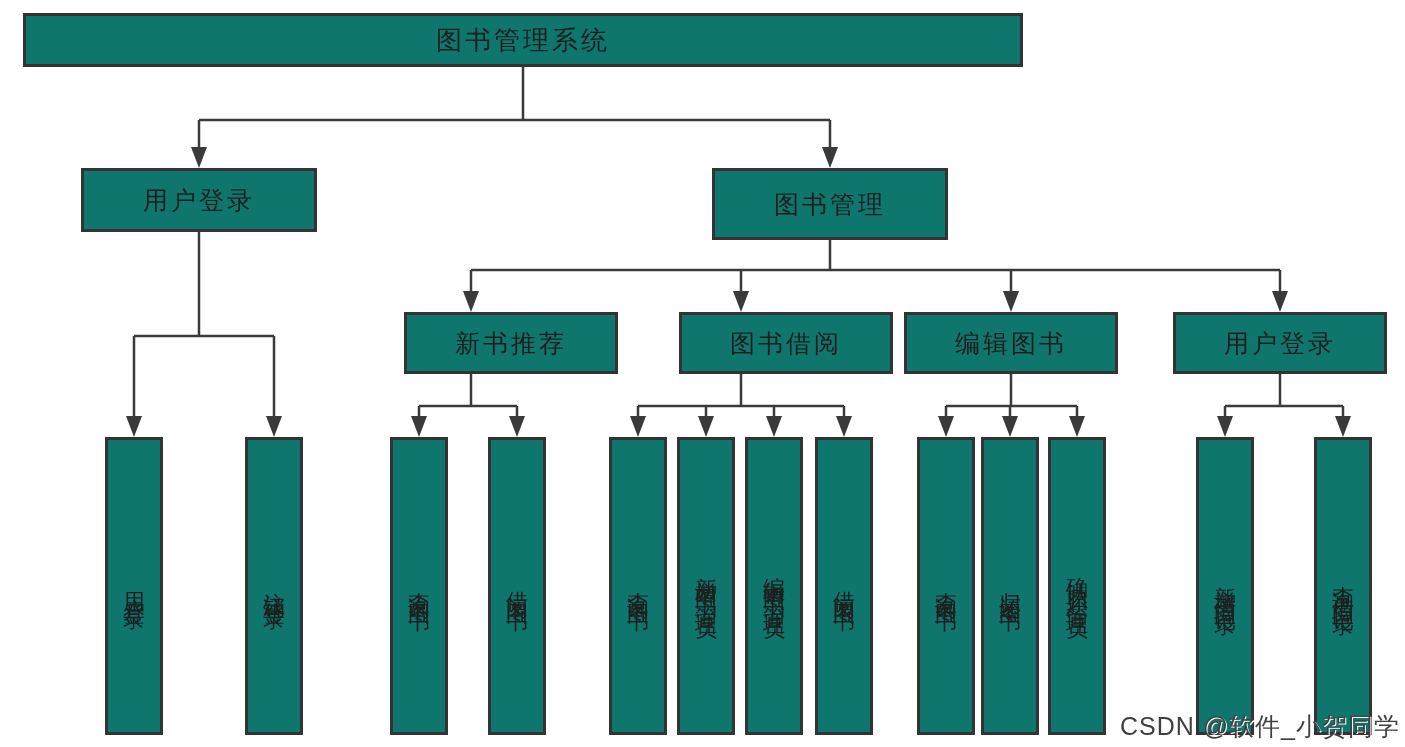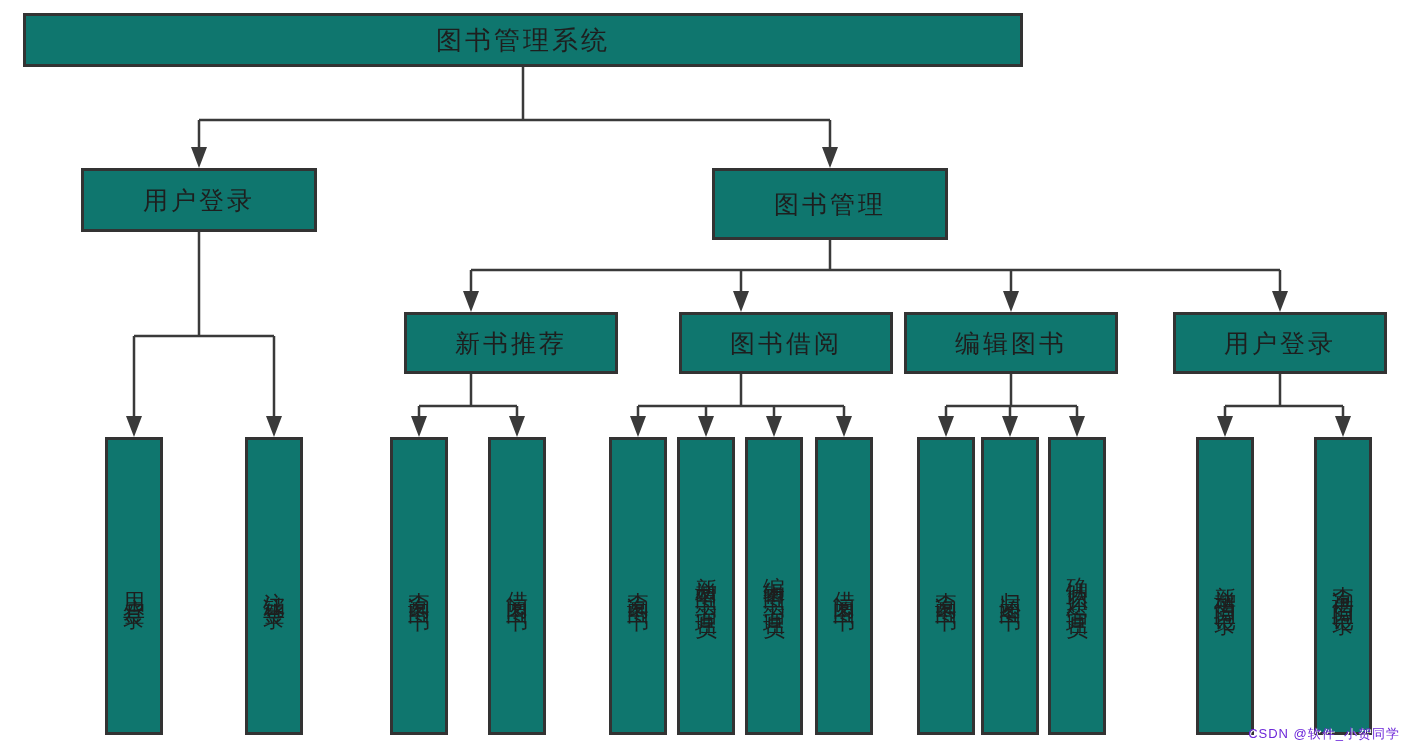--- a/index.html
+++ b/index.html
@@ -43,22 +43,22 @@
     writing-mode: vertical-rl;
     text-orientation: mixed;
     font-size: 22px;
     letter-spacing: 6px;
     line-height: 1;
   }
   .watermark {
     position: absolute;
     right: 5px;
     bottom: 4px;
-    font-size: 13px;
-    color: #6d28d9;
+    font-size: 25px;
+    color: #404040;
     letter-spacing: 1px;
     white-space: nowrap;
     text-shadow: 1px 1px 0 #ffffff;
   }
 </style>
 </head>
 <body>
 
 <div class="stage">
 

